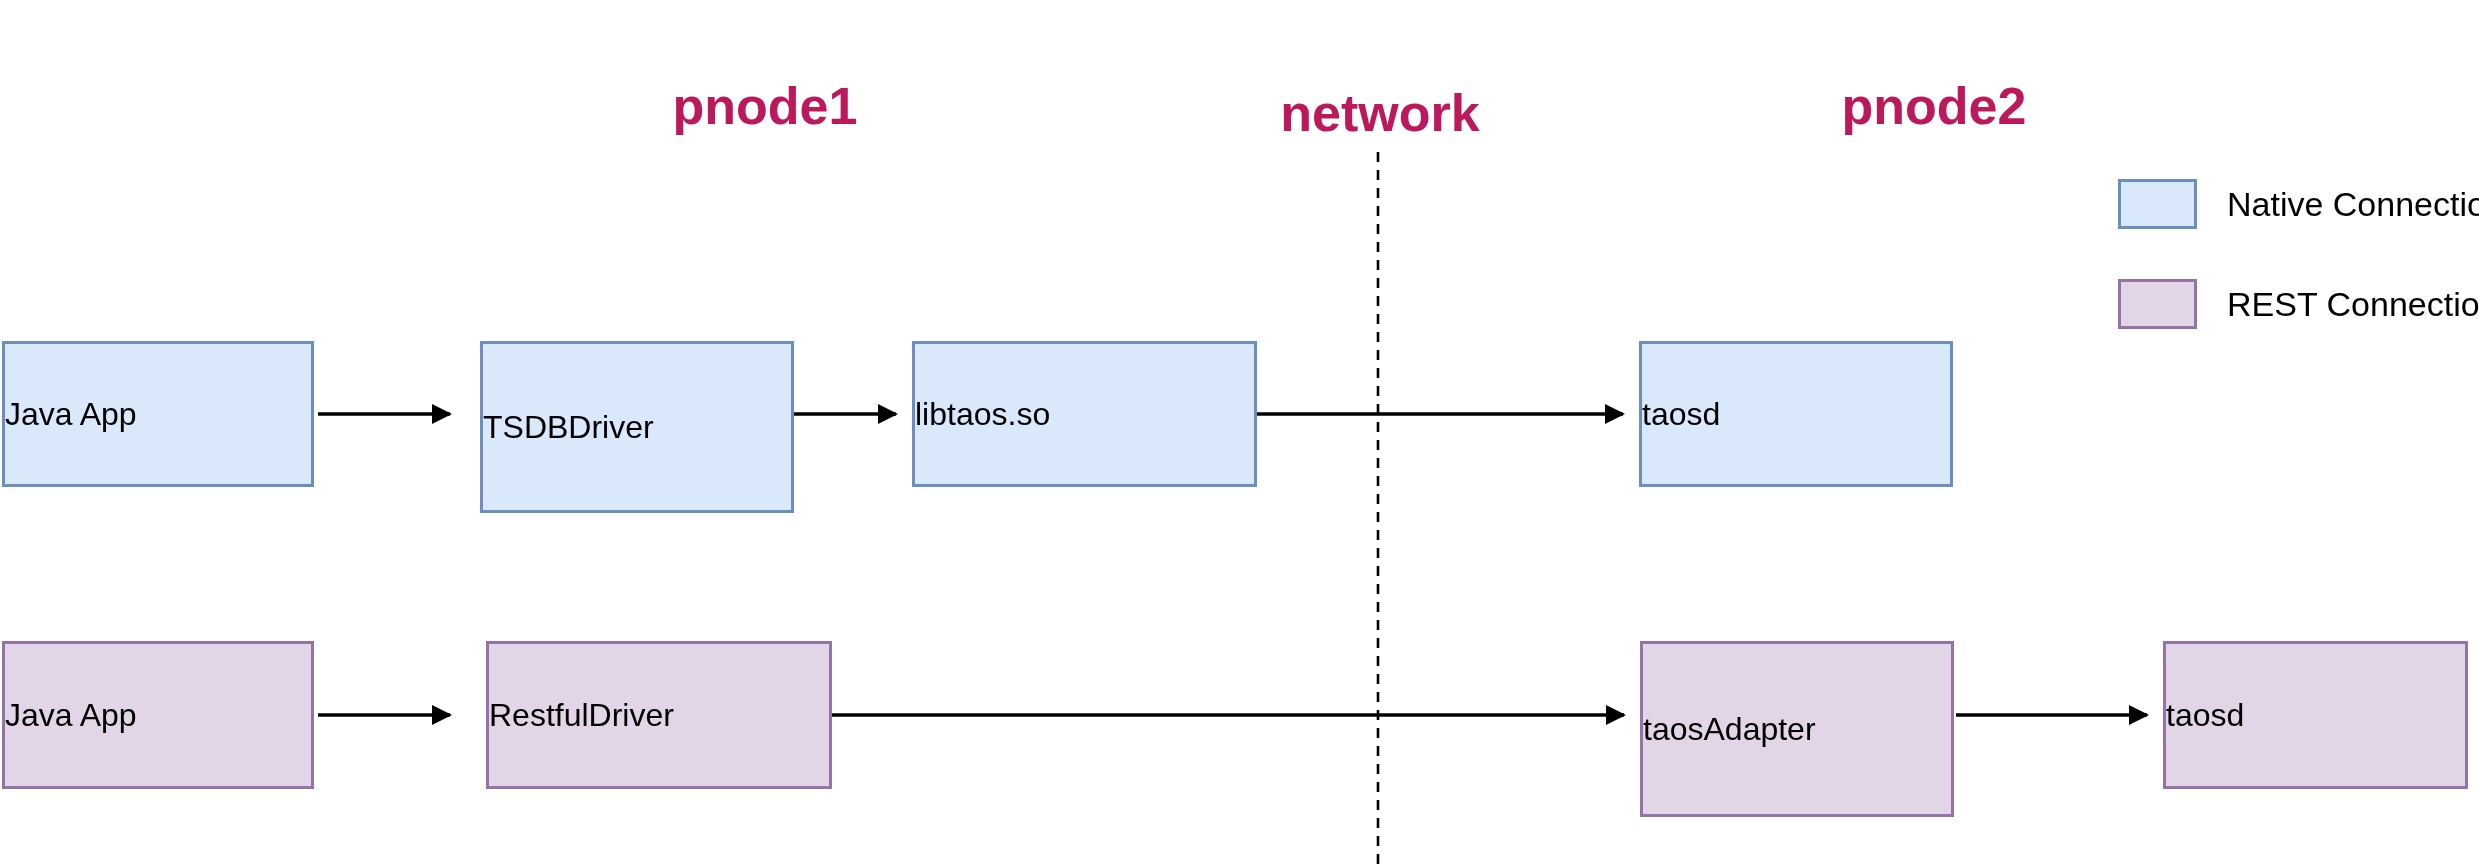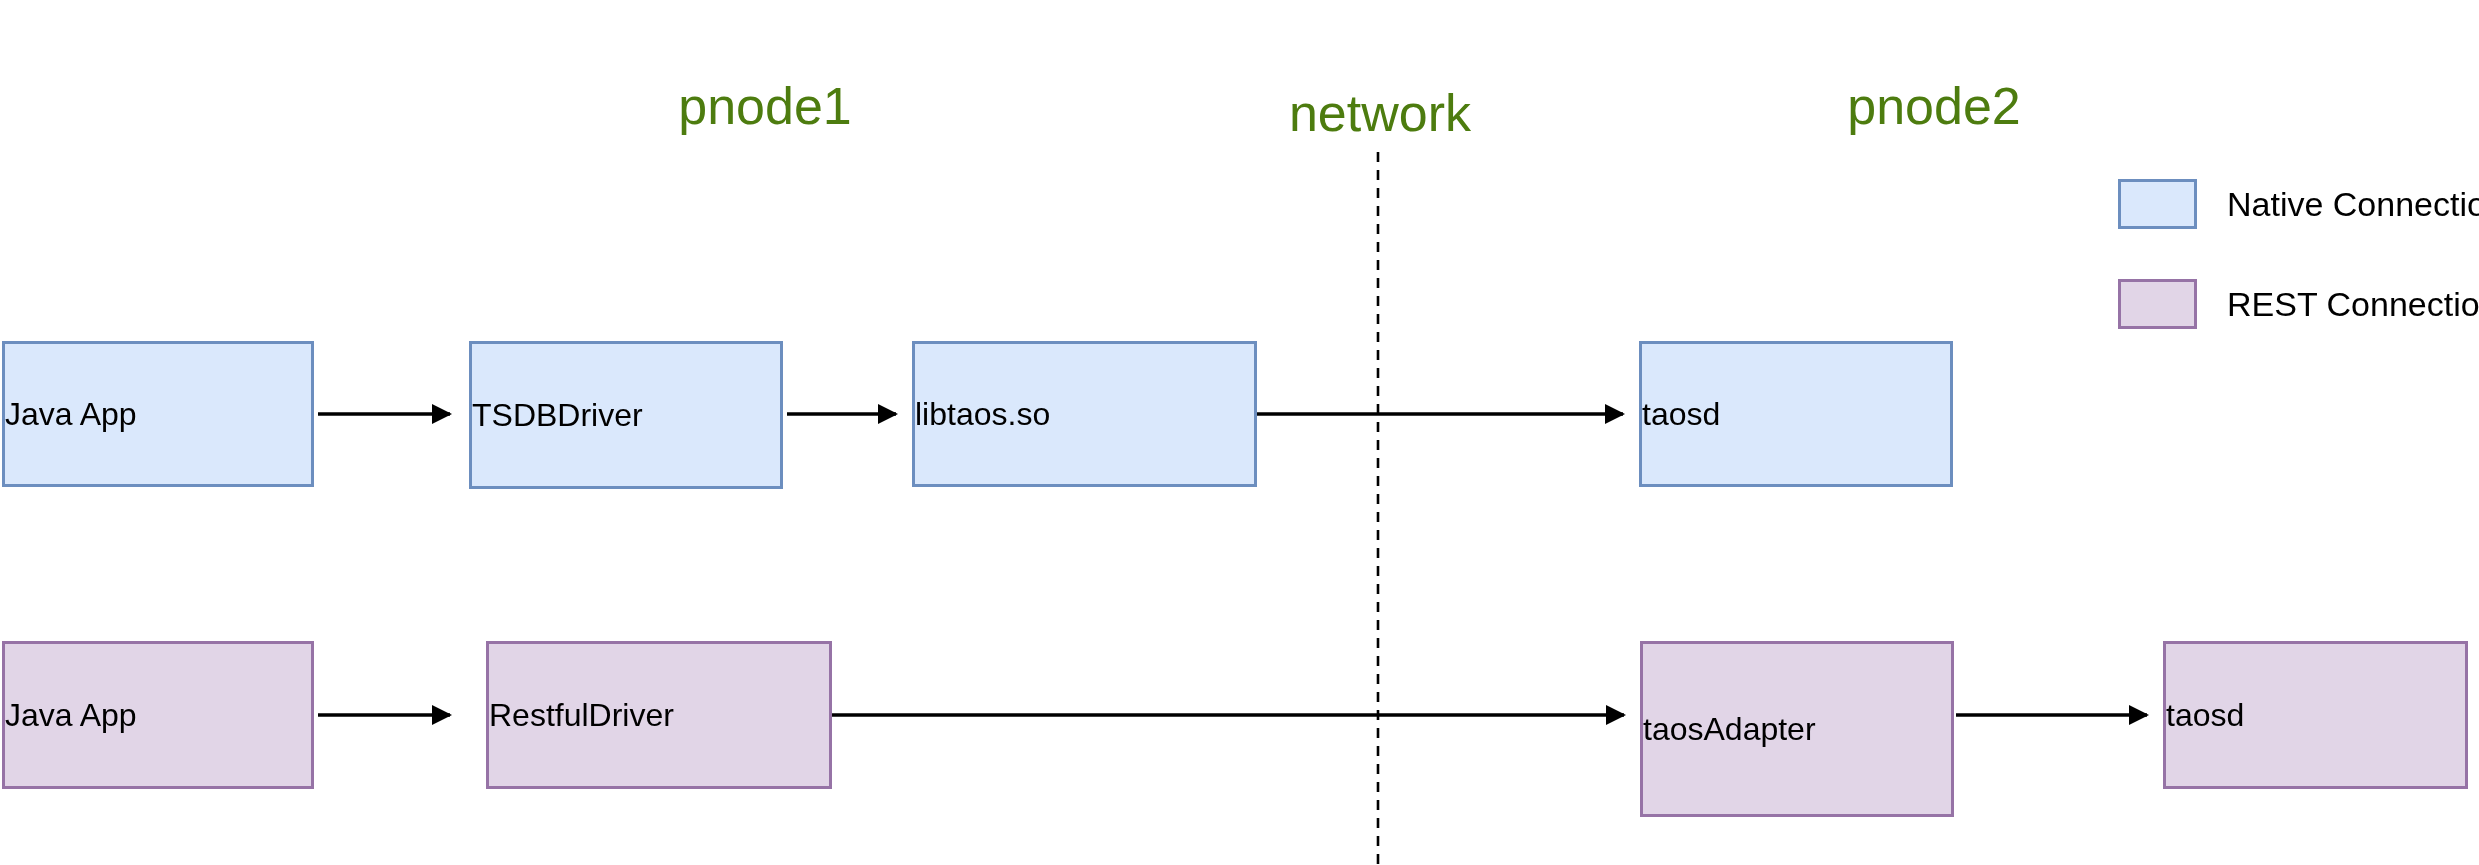--- a/index.html
+++ b/index.html
@@ -12,22 +12,23 @@
     font-family: "Liberation Sans", "DejaVu Sans", sans-serif;
     color: #000000;
   }
   .zone-label {
     position: absolute;
     width: 440px;
     height: 58px;
     line-height: 58px;
     text-align: center;
     font-size: 52px;
-    color: #4d7c0f;
+    color: #be185d;
     white-space: nowrap;
+    font-weight: bold;
   }
   .overlay {
     position: absolute;
     left: 0; top: 0;
     width: 2479px;
     height: 865px;
   }
   .edge { stroke: #000000; stroke-width: 3.5; }
   .divider { stroke: #000000; stroke-width: 2.6; stroke-dasharray: 10 8; }
   .node {
@@ -56,21 +57,21 @@
   }
   .swatch.native { background: #dae8fc; border: 3px solid #6c8ebf; }
   .swatch.rest   { background: #e1d5e7; border: 3px solid #9673a6; }
   .legend-text {
     font-size: 34px;
     white-space: nowrap;
     color: #000000;
   }
   
   .n0 { left: 2px;    top: 341px; width: 312px; height: 146px; }
-  .n1 { left: 469px;  top: 341px; width: 314px; height: 148px; }
+  .n1 { left: 480px;  top: 341px; width: 314px; height: 172px; }
   .n2 { left: 912px;  top: 341px; width: 345px; height: 146px; }
   .n3 { left: 1639px; top: 341px; width: 314px; height: 146px; }
   .n4 { left: 2px;    top: 641px; width: 312px; height: 148px; }
   .n5 { left: 486px;  top: 641px; width: 346px; height: 148px; }
   .n6 { left: 1640px; top: 641px; width: 314px; height: 176px; }
   .n7 { left: 2163px; top: 641px; width: 305px; height: 148px; }
   
   .z0 { left: 545px;  top: 77px; }
   .z1 { left: 1160px; top: 84px; }
   .z2 { left: 1714px; top: 77px; }

